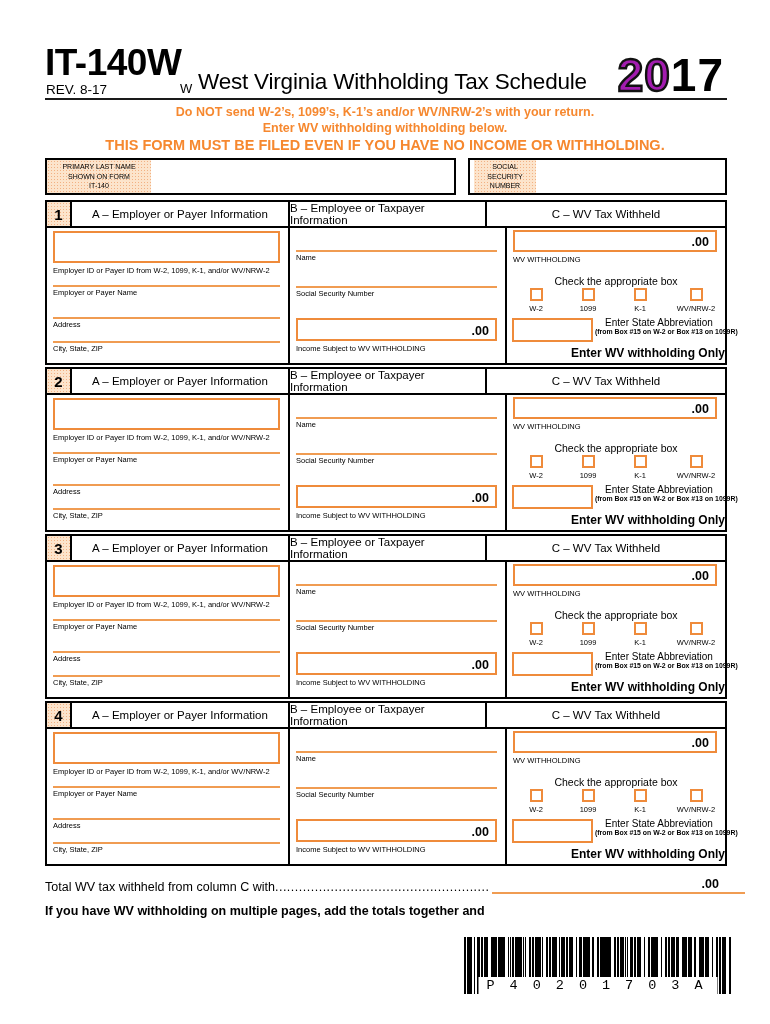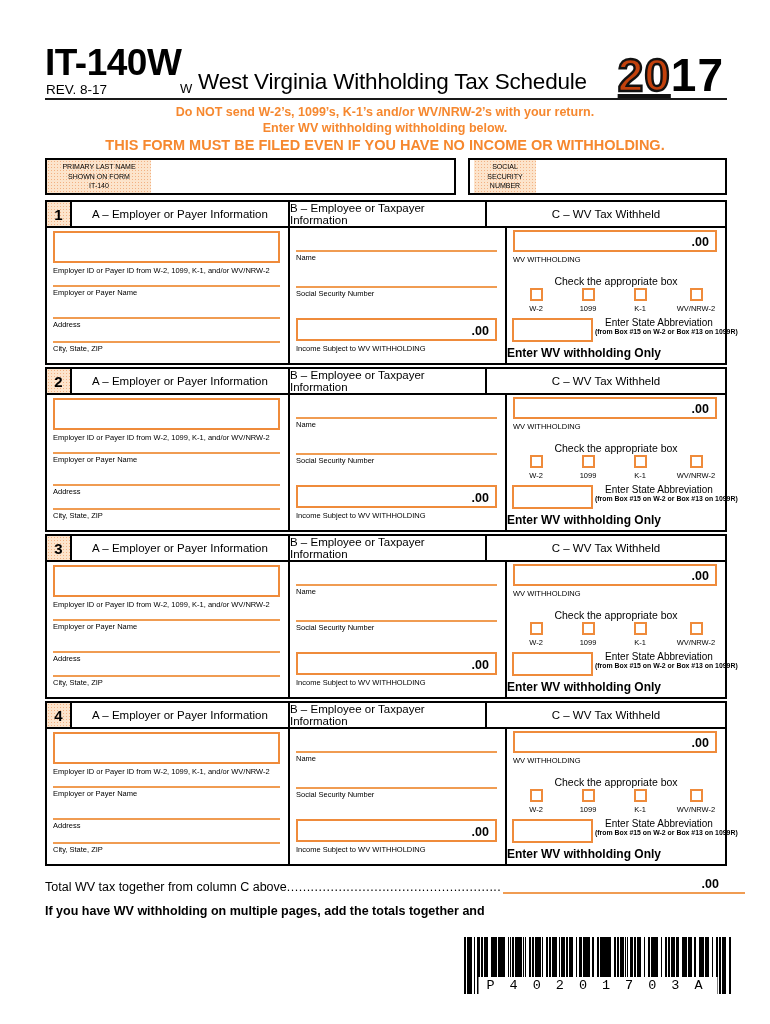--- a/index.html
+++ b/index.html
@@ -14,21 +14,21 @@
   body{width:770px;height:1024px;font-family:"Liberation Sans",sans-serif;color:var(--ink);position:relative;overflow:hidden;}
   .peachdot{background-color:var(--peach);background-image:radial-gradient(#F2B183 0.8px,transparent 0.9px);background-size:3px 3px;}
 
   
   .hdr{position:relative;height:101px;}
   .form-id{position:absolute;left:45px;top:42px;font-size:37px;font-weight:bold;letter-spacing:-0.5px;}
   .rev{position:absolute;left:46px;top:82px;font-size:13.5px;}
   .wmark{position:absolute;left:180px;top:81px;font-size:13px;}
   .ftitle{position:absolute;left:198px;top:69px;font-size:22.5px;letter-spacing:-0.2px;}
   .year{position:absolute;right:46px;top:52px;font-size:46px;font-weight:bold;letter-spacing:1px;line-height:1;}
-  .year .outline{color:#c2410c;text-decoration:underline;-webkit-text-stroke:2.4px #111;}
+  .year .outline{color:#a21caf;-webkit-text-stroke:2.4px #111;}
   .hdr-rule{position:absolute;left:45px;right:43px;top:98px;height:2px;background:#1a1a1a;}
 
   
   .warnings{margin:3px 45px 0;text-align:center;color:var(--orange);}
   .warn-sm{font-size:12.5px;font-weight:bold;line-height:16px;}
   .warn-lg{font-size:14.5px;font-weight:bold;line-height:17px;margin-top:1px;}
 
   
   .idrow{margin:4px 43px 0 45px;display:flex;height:37px;}
   .idbox{border:2px solid #000;background:#fff;display:flex;}
@@ -81,21 +81,21 @@
   .lbl-wh{left:6px;top:27px;}
   .chk-prompt{position:absolute;top:47px;left:0;right:0;text-align:center;font-size:10.5px;}
   .chk{position:absolute;top:60px;width:46px;text-align:center;}
   .chk-1{left:6px;} .chk-2{left:58px;} .chk-3{left:110px;} .chk-4{left:160px;width:58px;}
   .chk-box{width:13px;height:13px;border:2px solid var(--obord);margin:0 auto;background:#fff;}
   .chk-lbl{font-size:7.5px;margin-top:3px;}
   .state-box{left:5px;top:90px;width:81px;height:24px;}
   .state-text{position:absolute;left:88px;right:2px;top:89px;text-align:center;}
   .state-main{font-size:10px;}
   .state-note{font-size:6.9px;font-weight:bold;margin-top:0px;white-space:nowrap;}
-  .wh-only{position:absolute;left:0;right:0;bottom:3px;text-align:left;font-weight:bold;font-size:12px;}
+  .wh-only{position:absolute;left:0;right:0;bottom:3px;text-align:right;font-weight:bold;font-size:12px;}
 
   
   .total-row{margin:11px 25px 0 45px;display:flex;align-items:flex-end;font-size:12.5px;}
   .total-lbl{white-space:nowrap;}
   .dots{letter-spacing:0.5px;}
   .total-line{flex:1;border-bottom:2.5px solid var(--uline);text-align:right;padding:0 26px 1px 0;margin-left:2px;}
   .note{margin:9px 45px 0;font-weight:bold;font-size:12.5px;line-height:17px;width:480px;}
   .barcode{position:relative;width:268px;height:57px;margin:17px 38px 0 auto;background-color:#fff;
     background-image:
       repeating-linear-gradient(90deg,#000 0 2px,transparent 2px 3px,#000 3px 7px,transparent 7px 10px,#000 10px 11px,transparent 11px 14px,#000 14px 16px,transparent 16px 17px),
@@ -360,21 +360,21 @@
         <div class="state-main">Enter State Abbreviation</div>
         <div class="state-note">(from Box #15 on W-2 or Box #13 on 1099R)</div>
       </div>
       <div class="wh-only">Enter WV withholding Only</div>
     </div>
   </div>
 </section>
 </div>
 
 <div class="total-row">
-  <span class="total-lbl">Total WV tax together from column C above</span>
+  <span class="total-lbl">Total WV tax withheld from column C with</span>
     <span class="dots">......................................................</span>
   <div class="total-line"><span class="amt">.00</span></div>
 </div>
 
 <div class="note">
   <div>If you have WV withholding on multiple pages, add the totals together and</div>
 </div>
 
 <div class="barcode">
   <div class="bc-text">P40201703A</div>

